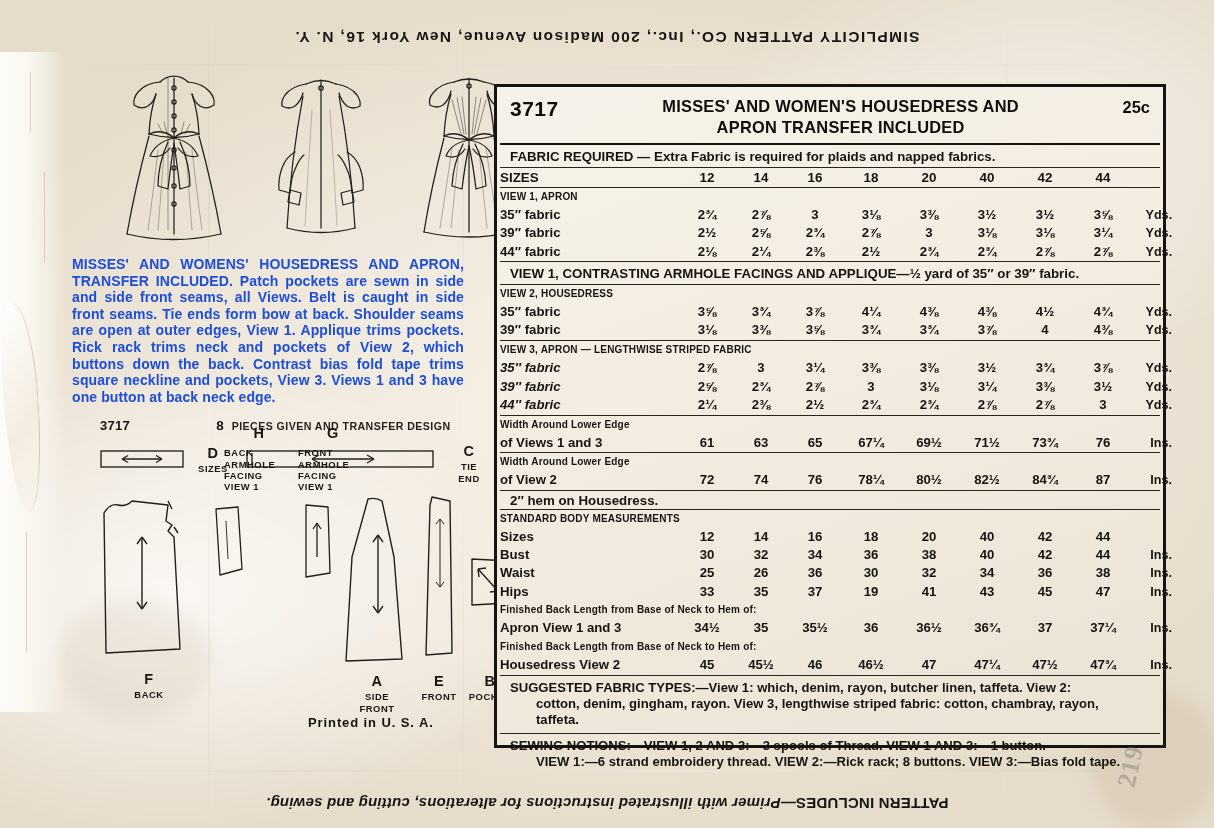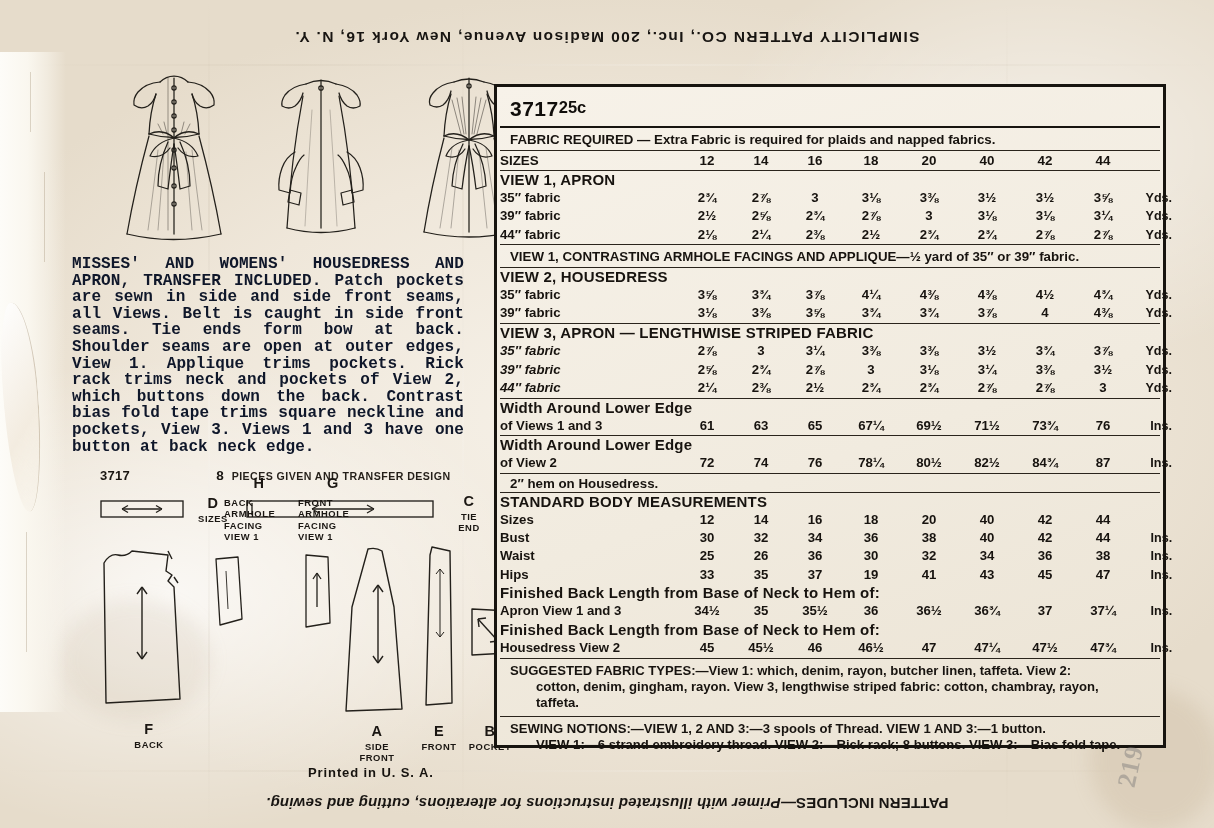--- a/index.html
+++ b/index.html
@@ -65,22 +65,22 @@
 
   
   #left-col { position:absolute; left:72px; top:70px; width:410px; height:690px; }
 
   #illustrations { position:relative; height:180px; margin-left:26px; }
   .fig { position:absolute; top:0; }
   .fig svg { display:block; }
 
   #desc {
     margin-top:6px; width:392px;
-    font-size:16px; line-height:16.6px; color:#0f172a;
-    text-align:justify; font-weight:bold; letter-spacing:.1px;font-family:Liberation Mono, monospace;
+    font-size:14px; line-height:16.6px; color:#1d4ed8;
+    text-align:justify; font-weight:bold; letter-spacing:.1px;
   }
   #desc .lead { font-weight:bold; }
   #desc .body { font-weight:bold; }
 
   #pieces-head {
     margin-top:13px; display:flex; align-items:baseline; gap:8px;
     padding-left:28px;
   }
   #pieces-head .pat-no { font-size:13px; font-weight:bold; color:#1a1612; letter-spacing:.3px; }
   #pieces-head .count  { font-size:13.5px; font-weight:bold; color:#1a1612; margin-left:78px; }
@@ -132,21 +132,21 @@
   
   table.grid { border-collapse:collapse; width:100%; table-layout:fixed; }
   table.grid td { padding:0; vertical-align:baseline; color:#17130f; }
   td.lbl   { padding-left:10px; font-size:13.2px; font-weight:bold; white-space:nowrap;margin-left:44px; }
   td.lbl-i { padding-left:10px; font-size:13.2px; font-weight:bold; font-style:italic; white-space:nowrap; }
   td.val   { text-align:center; font-size:13.2px; font-weight:bold; }
   td.unit  { text-align:right; font-size:12.6px; font-weight:bold; padding-left:2px; }
   tr.r td  { height:17.6px; line-height:17.6px; }
   tr.hdr td { height:19px; line-height:19px; font-size:13.4px; }
   tr.sec td { height:18px; line-height:18px; }
-  td.sec-lbl { padding-left:10px; font-size:15px; font-weight:bold; letter-spacing:.2px; }
+  td.sec-lbl { padding-left:10px; font-size:10px; font-weight:bold; letter-spacing:.2px; }
 
   .para {
     font-size:13.1px; line-height:16.4px; font-weight:bold; color:#17130f;
     padding:4px 10px 4px 10px;
   }
   .para .ind { display:block; padding-left:26px; }
 
   
   #pencil {
     position:absolute; right:6px; bottom:44px; width:96px; height:78px;
@@ -421,20 +421,24 @@
 
     <div id="printed-usa">Printed in U. S. A.</div>
   </div>
 </div>
 
 <div id="chart">
  <div class="inner">
 
   <div id="chart-head">
     <span class="num">3717</span>
+    <span class="title">
+      <span>MISSES' AND WOMEN'S HOUSEDRESS AND</span><br>
+      <span>APRON TRANSFER INCLUDED</span>
+    </span>
     <span class="price">25c</span>
   </div>
 
   <div class="rule-thick"></div>
 
   <div class="note-line">FABRIC REQUIRED — Extra Fabric is required for plaids and napped fabrics.</div>
 
   <div class="rule"></div>
 
   <table class="grid">

